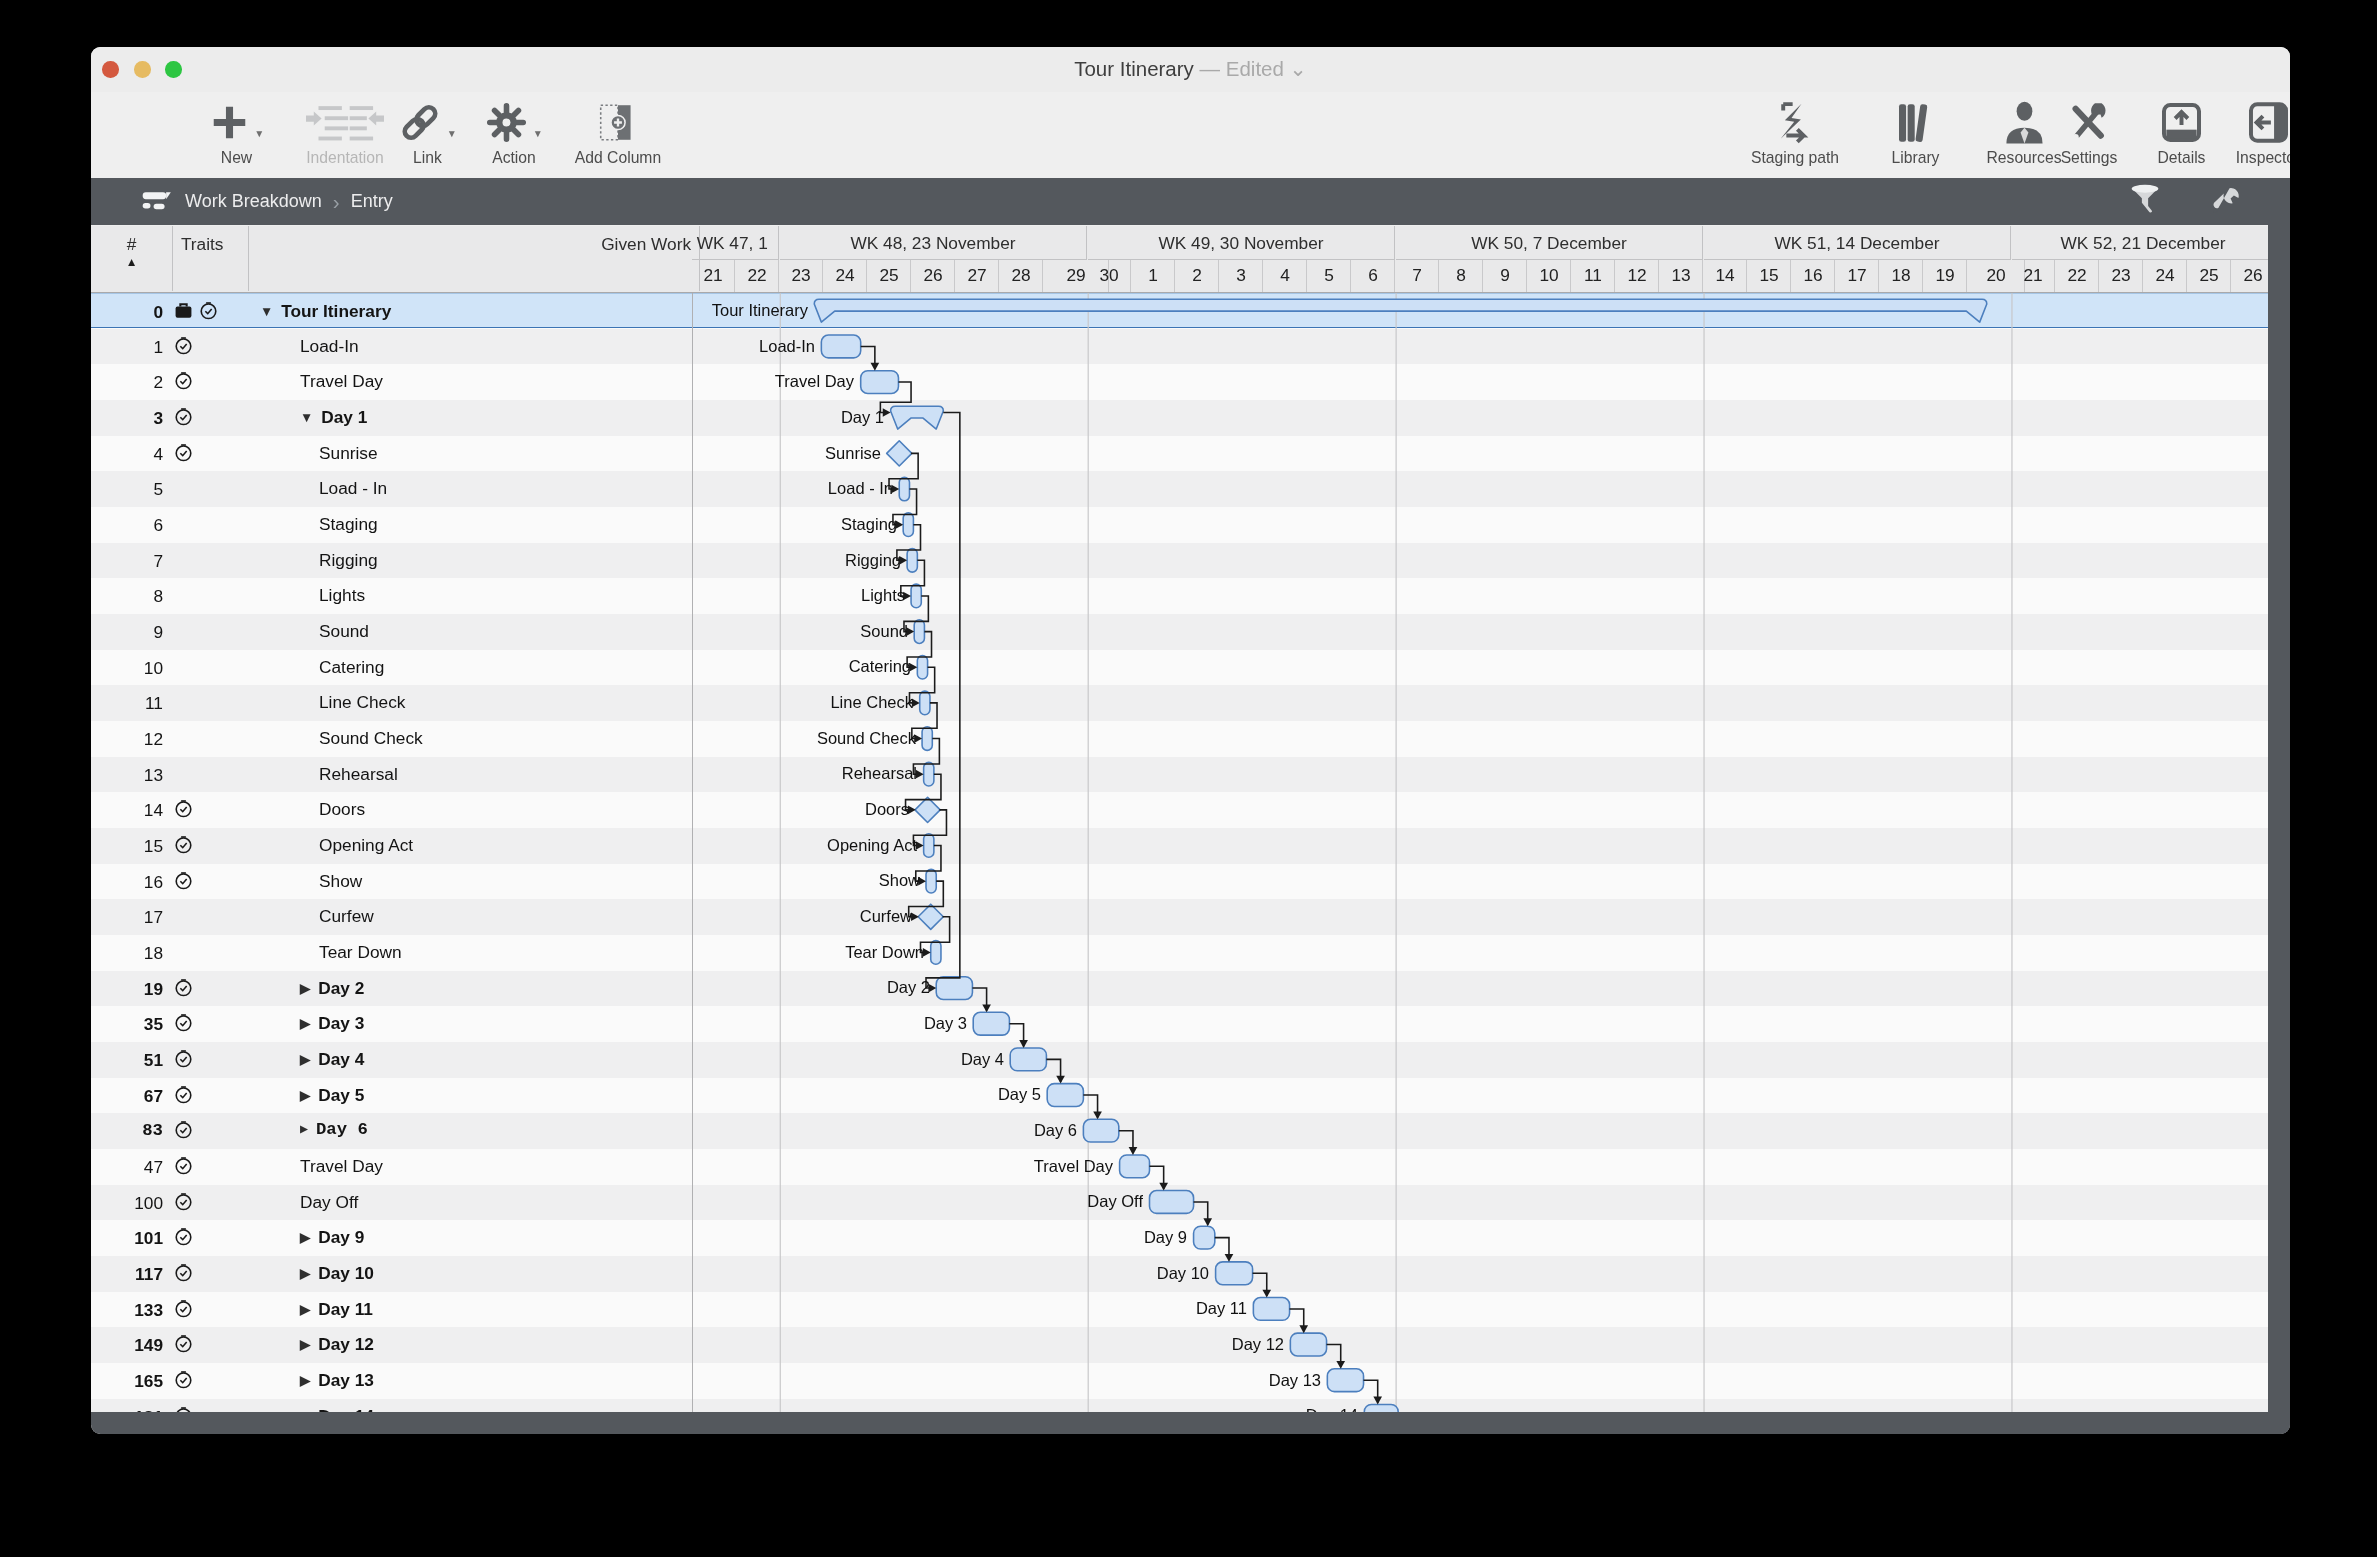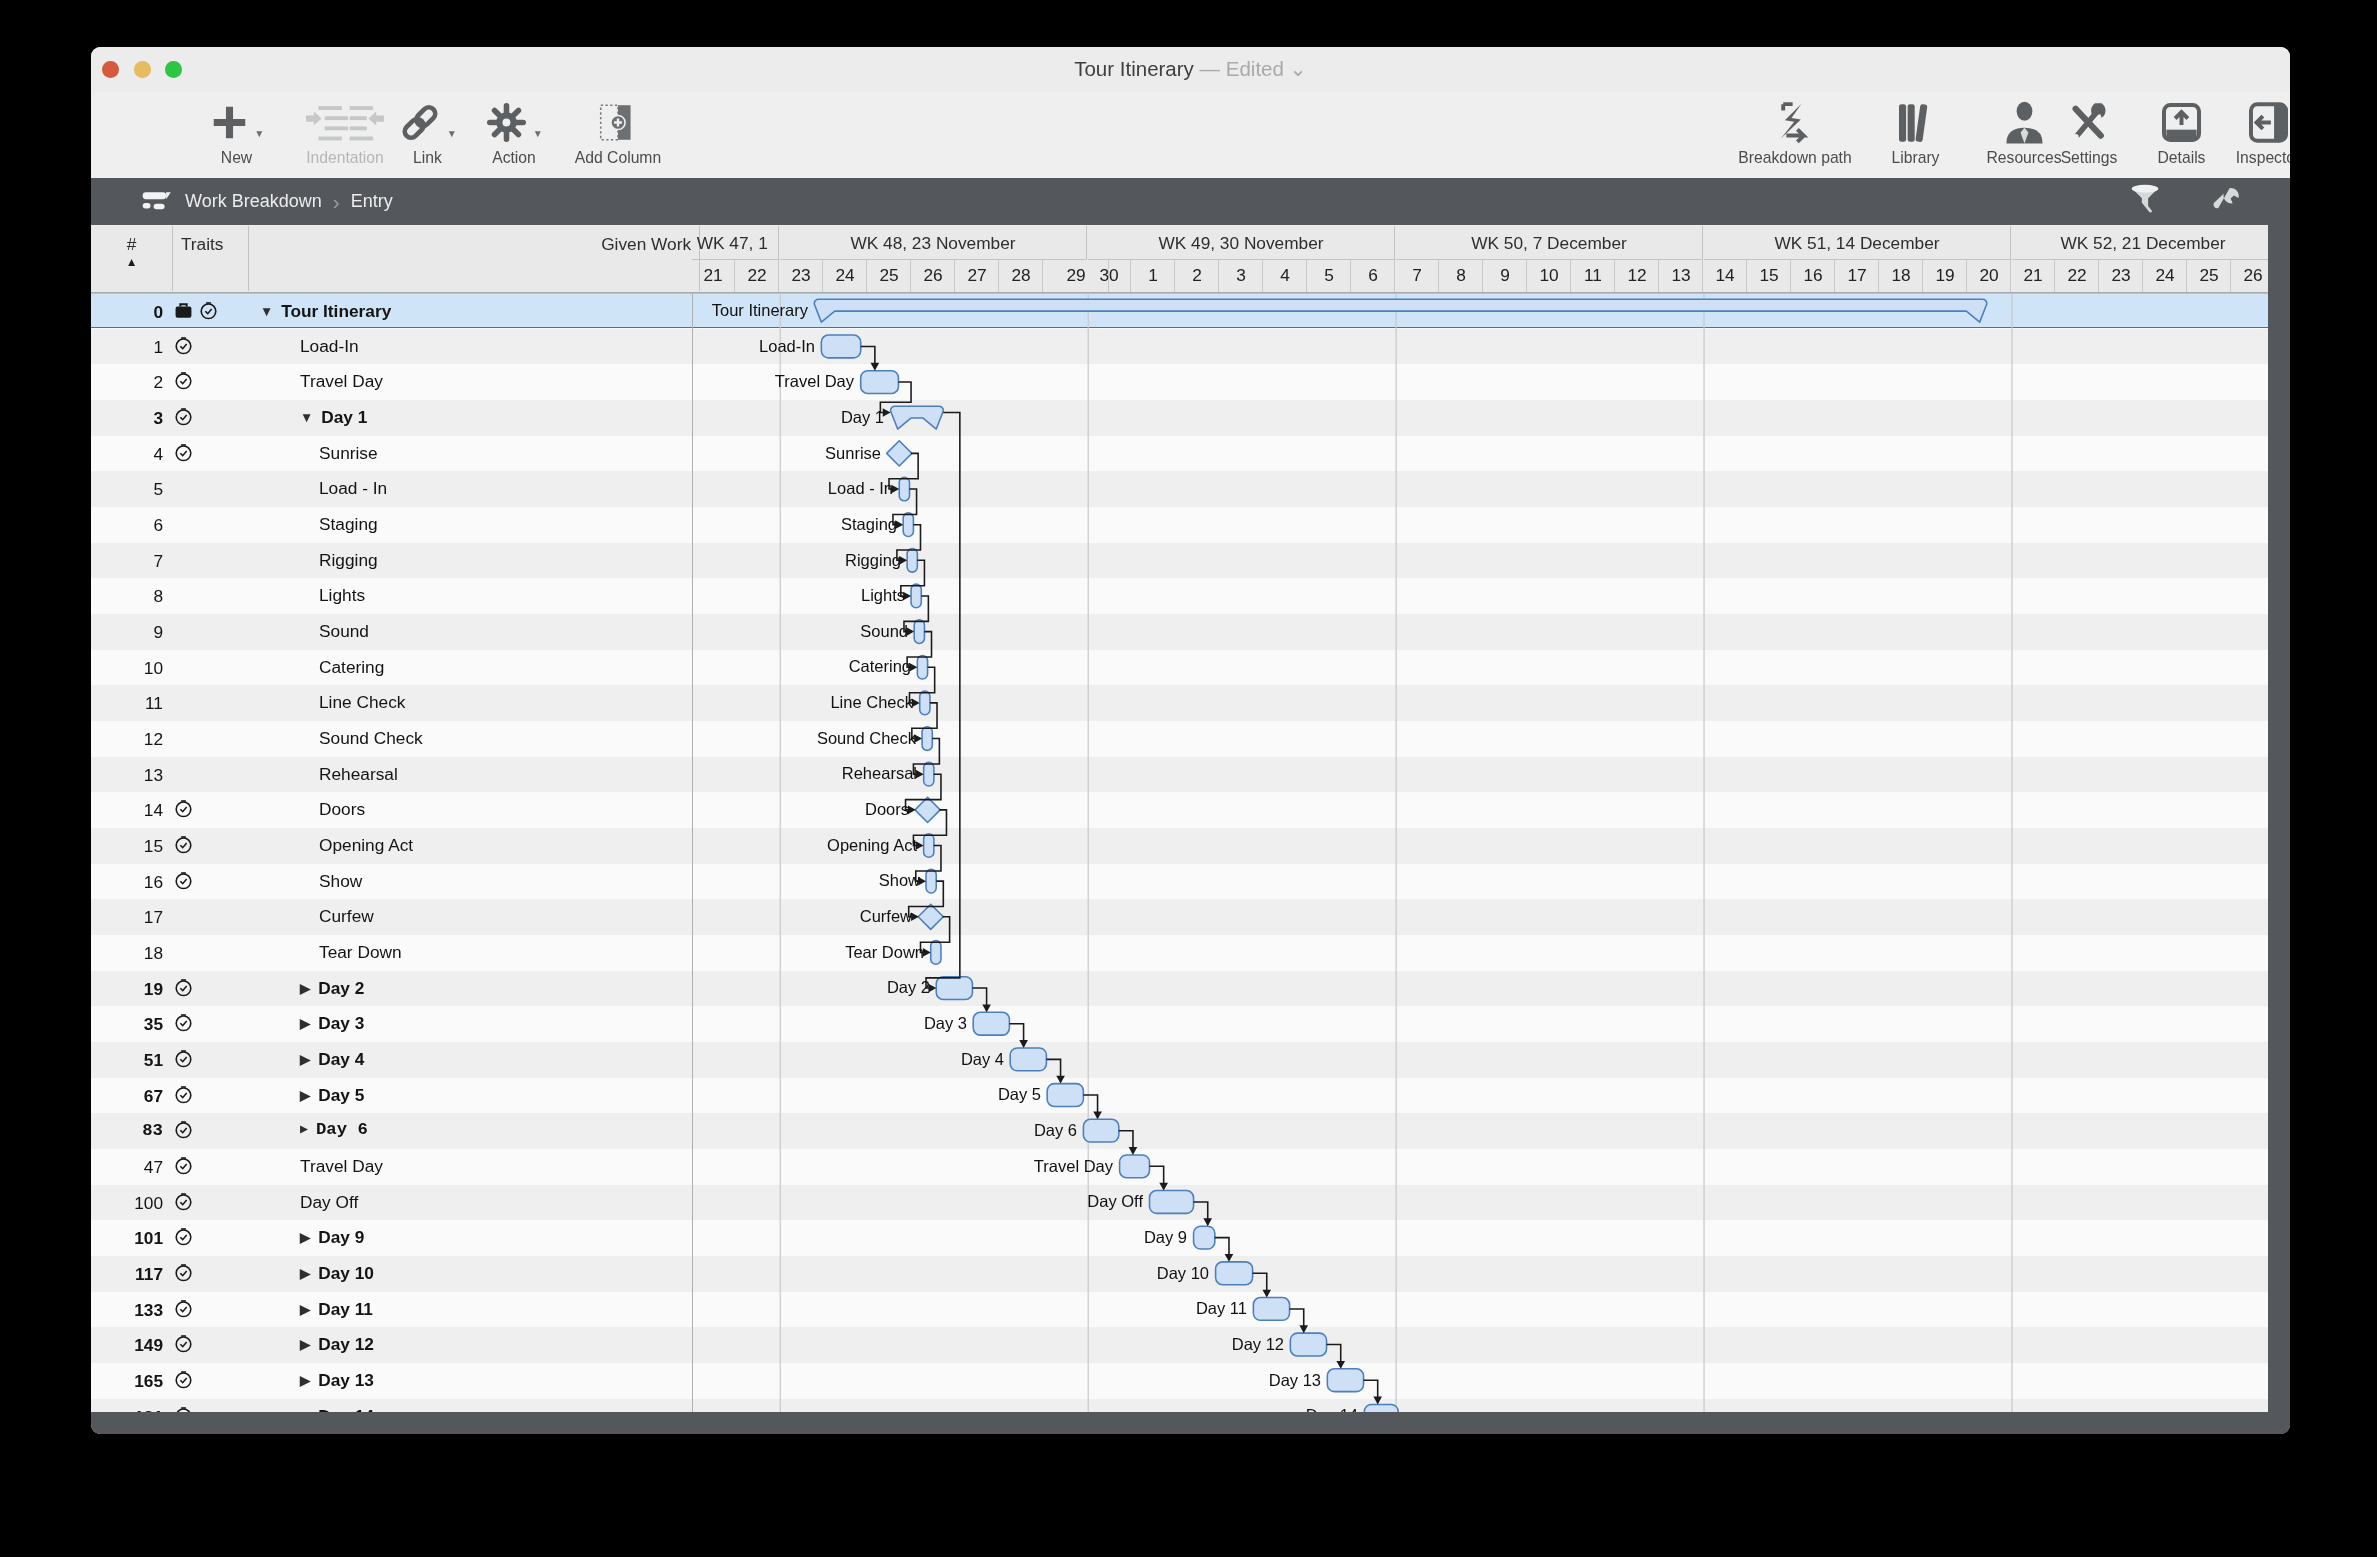--- a/index.html
+++ b/index.html
@@ -128,21 +128,21 @@
                  <div class="lbl">Add Column</div>
         </div>
         <div class="tbitem" style="left: 1645px; width: 118px;">
           <div class="ic">
             <svg width="46" height="44" viewBox="0 0 58 56">
       <path d="M14 4 h12 M14 4 v8" stroke="#5d6063" stroke-width="5" fill="none"></path>
       <path d="M34 2 L16 26 h12 L14 50 36 22 H24 z" fill="#5d6063" transform="rotate(8 26 26)"></path>
       <path d="M18 44 h22 l-8 -8 m8 8 l-8 8" stroke="#5d6063" stroke-width="5" fill="none"></path>
             </svg>
           </div>
-                 <div class="lbl">Breakdown path</div>
+                 <div class="lbl">Staging path</div>
         </div>
         <div class="tbitem" style="left: 1781px; width: 87px;">
           <div class="ic">
             <svg width="43" height="44" viewBox="0 0 54 56">
       <g fill="#5d6063">
                 <rect x="6" y="4" width="9" height="48" rx="3"></rect>
                 <rect x="17" y="4" width="9" height="48" rx="3"></rect>
       <rect x="30" y="4" width="9" height="48" rx="3" transform="rotate(8 34 28)"></rect>
               </g>
             </svg>
@@ -256,21 +256,21 @@
         <div class="hcell daycell" style="left: 1481px; width: 43px;">11</div>
         <div class="hcell daycell" style="left: 1525px; width: 43px;">12</div>
         <div class="hcell daycell" style="left: 1569px; width: 43px;">13</div>
         <div class="hcell weekcell" style="left: 1613px; width: 307px;">WK 51, 14 December</div>
         <div class="hcell daycell" style="left: 1613px; width: 43px;">14</div>
         <div class="hcell daycell" style="left: 1657px; width: 43px;">15</div>
         <div class="hcell daycell" style="left: 1701px; width: 43px;">16</div>
         <div class="hcell daycell" style="left: 1745px; width: 43px;">17</div>
         <div class="hcell daycell" style="left: 1789px; width: 43px;">18</div>
         <div class="hcell daycell" style="left: 1833px; width: 43px;">19</div>
-        <div class="hcell daycell" style="left: 1877px; width: 43px;">20</div>
+        <div class="hcell daycell" style="left: 1877px; width: 57px;">20</div>
         <div class="hcell weekcell" style="left: 1921px; width: 263px;">WK 52, 21 December</div>
         <div class="hcell daycell" style="left: 1921px; width: 43px;">21</div>
         <div class="hcell daycell" style="left: 1965px; width: 43px;">22</div>
         <div class="hcell daycell" style="left: 2009px; width: 43px;">23</div>
         <div class="hcell daycell" style="left: 2053px; width: 43px;">24</div>
         <div class="hcell daycell" style="left: 2097px; width: 43px;">25</div>
         <div class="hcell daycell" style="left: 2141px; width: 43px;">26</div>
       </div>
 
     <div class="body" id="body">

